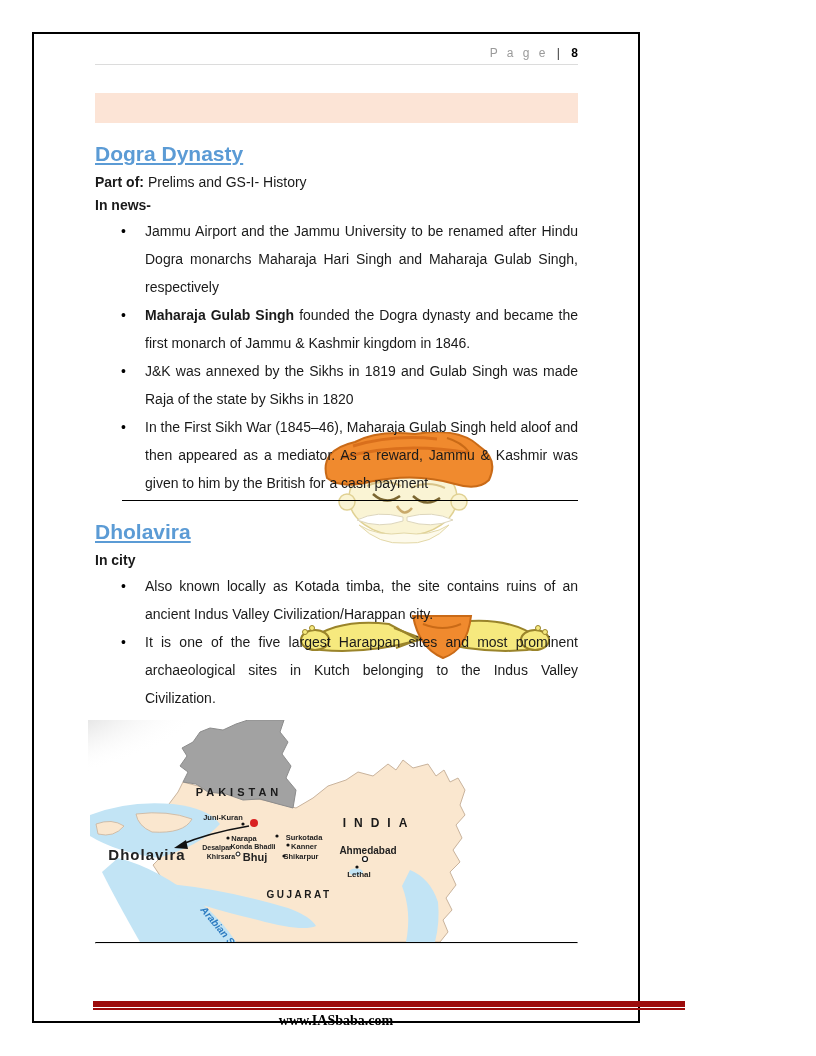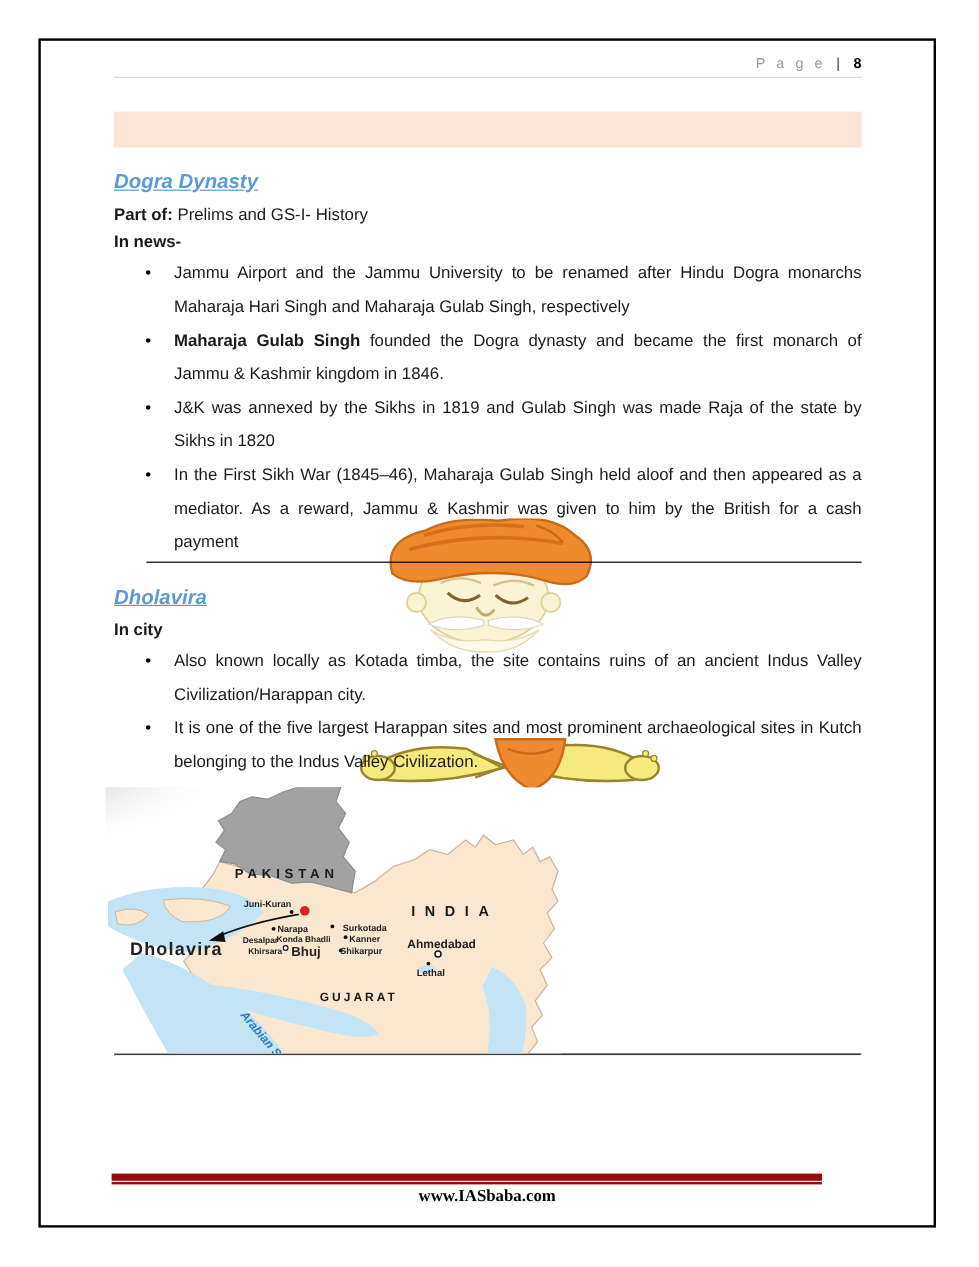--- a/index.html
+++ b/index.html
@@ -1,55 +1,55 @@
 <!DOCTYPE html>
 <html><head>
 <meta charset="utf-8">
 <style>
   html,body{margin:0;padding:0;}
   body{
     width:816px;height:1056px;position:relative;background:#ffffff;
     font-family:"Liberation Sans",sans-serif;color:#1a1a1a;overflow:hidden;
   }
   .page-inner{
-    position:absolute;left:32px;top:32px;width:748px;height:991px;
+    position:absolute;left:32px;top:32px;width:608px;height:991px;
     border:2px solid #000;box-sizing:border-box;background:transparent;
   }
   .content{
     position:relative;margin:0 60px 0 61px;z-index:2;
   }
   
   .page-header{padding-top:12px;text-align:right;font-size:12px;color:#9a9a9a;letter-spacing:3px;}
   .page-header .pipe{color:#333;margin:0 2px;}
   .page-header .pnum{color:#000;font-weight:bold;letter-spacing:0;}
   .header-rule{border:none;border-top:1px solid #dcdcdc;margin:4px 0 0 0;}
   
   .banner{height:30px;margin-top:28px;}
   
   .sec-title{
-    font-size:17px;font-weight:bold;text-decoration:underline;
-    margin:19px 0 6px 0;color:#5B9BD5;cursor:pointer;font-style:italic;
+    font-size:21px;font-weight:bold;text-decoration:underline;
+    margin:19px 0 6px 0;color:#5B9BD5;cursor:pointer;
   }
   .partof{margin:0 0 3px 0;font-size:14px;line-height:20px;}
   .partof-label{font-weight:bold;}
   .innews{margin:0 0 2px 0;font-size:14px;line-height:20px;font-weight:bold;}
   ul.bullets{margin:0;padding:0 0 0 50px;list-style:none;}
   ul.bullets li{
     position:relative;font-size:14px;line-height:28px;text-align:justify;
   }
   ul.bullets li::before{
     content:"\2022";position:absolute;left:-24px;top:0;font-size:14px;color:#000;
   }
   .section-rule{border-top:1.5px solid #000;margin:3px 0 0 27px;}
   #sections-container .section:last-child .section-rule{display:none;}
   
   .map-wrap{position:relative;margin:8px 0 0 -7px;width:380px;height:222px;}
   .full-rule{border-top:1.5px solid #000;margin:0;}
   
-  .footer{position:absolute;left:0;top:944px;width:100%;z-index:3;}
+  .footer{position:absolute;left:0;top:967px;width:100%;z-index:3;}
   .footer-bar{margin-left:59px;width:592px;height:9px;
     border-top:6px solid #9C0B0B;border-bottom:2px solid #9C0B0B;box-sizing:border-box;}
   .footer-url{
     margin:3px 61px 0 61px;text-align:center;font-family:"Liberation Serif",serif;
     font-weight:bold;font-size:14px;color:#000;
   }
   
   .watermark{position:absolute;left:297px;top:432px;width:256px;height:232px;z-index:1;}
   
   svg text{font-family:"Liberation Sans",sans-serif;}

